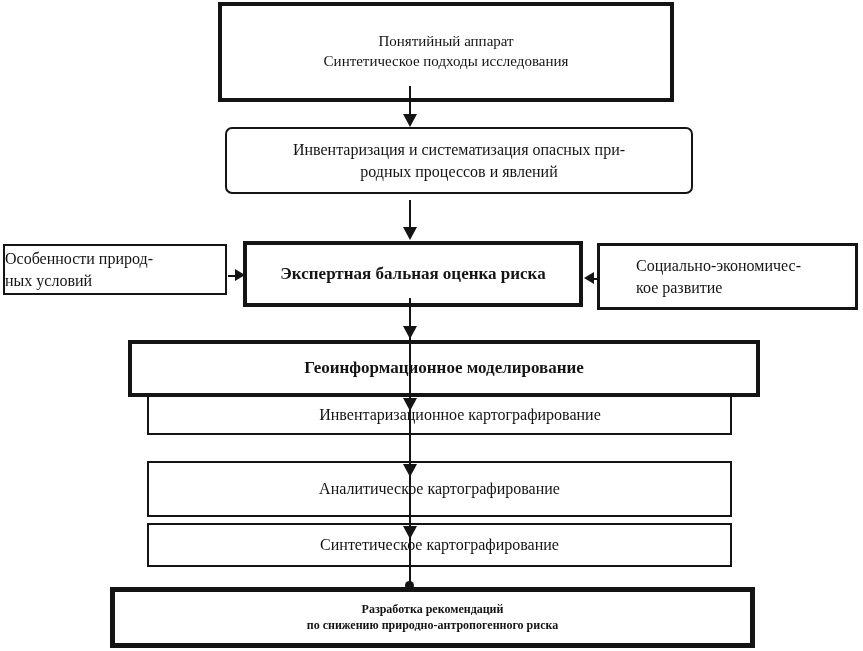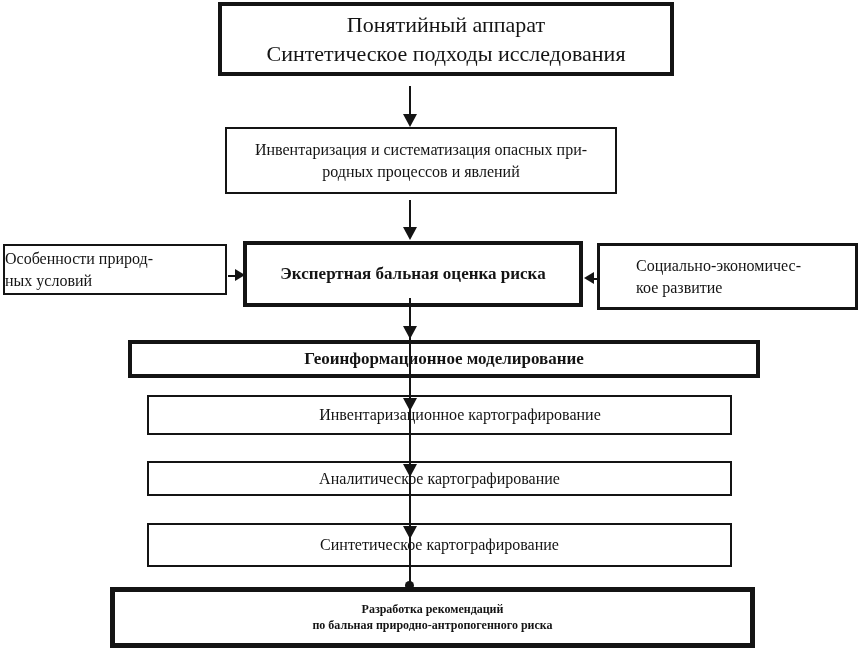--- a/index.html
+++ b/index.html
@@ -46,28 +46,28 @@
     position:absolute;width:0;height:0;z-index:6;
     border-top:6px solid transparent;
     border-bottom:6px solid transparent;
     border-right:10px solid #141414;
   }
   .dot{
     position:absolute;width:9px;height:9px;border-radius:50%;
     background:#141414;z-index:6;
   }
   
-  #box-conceptual   {left:218px;top:2px;  width:456px;height:74px;font-size:22px;}
-  #box-inventory    {left:225px;top:127px;width:392px;height:67px;}
+  #box-conceptual   {left:218px;top:2px;  width:456px;height:100px;font-size:15px;}
+  #box-inventory    {left:225px;top:127px;width:468px;height:67px;border-radius:7px;}
   #box-natural      {left:3px;  top:244px;width:224px;height:51px;}
   #box-expert       {left:243px;top:241px;width:340px;height:66px;font-size:17px;}
   #box-socio        {left:597px;top:243px;width:261px;height:67px;padding-left:36px;border-width:3px;}
-  #box-gis          {left:128px;top:340px;width:632px;height:38px;font-size:17px;}
+  #box-gis          {left:128px;top:340px;width:632px;height:57px;font-size:17px;}
   #box-invmap       {left:147px;top:395px;width:585px;height:40px;padding-left:41px;}
-  #box-anamap       {left:147px;top:461px;width:585px;height:35px;}
+  #box-anamap       {left:147px;top:461px;width:585px;height:56px;}
   #box-synmap       {left:147px;top:523px;width:585px;height:44px;}
   #box-recommend    {left:110px;top:587px;width:645px;height:61px;border-width:5px;font-size:12px;}
 </style>
 </head>
 <body>
 
 <div id="canvas">
 
   <div class="box thick" id="box-conceptual">
     <span>Понятийный аппарат</span>
@@ -123,16 +123,16 @@
   </div>
 
   <div class="head-down" style="left:403px;top:526px;"></div>
   <div class="box" id="box-synmap">
     <span>Синтетическое картографирование</span>
   </div>
 
   <div class="dot" style="left:405px;top:581px;"></div>
   <div class="box thick bold" id="box-recommend">
     <span>Разработка рекомендаций</span>
-    <span>по бальная природно-антропогенного риска</span>
+    <span>по снижению природно-антропогенного риска</span>
   </div>
 
 </div>
 
 </body></html>

